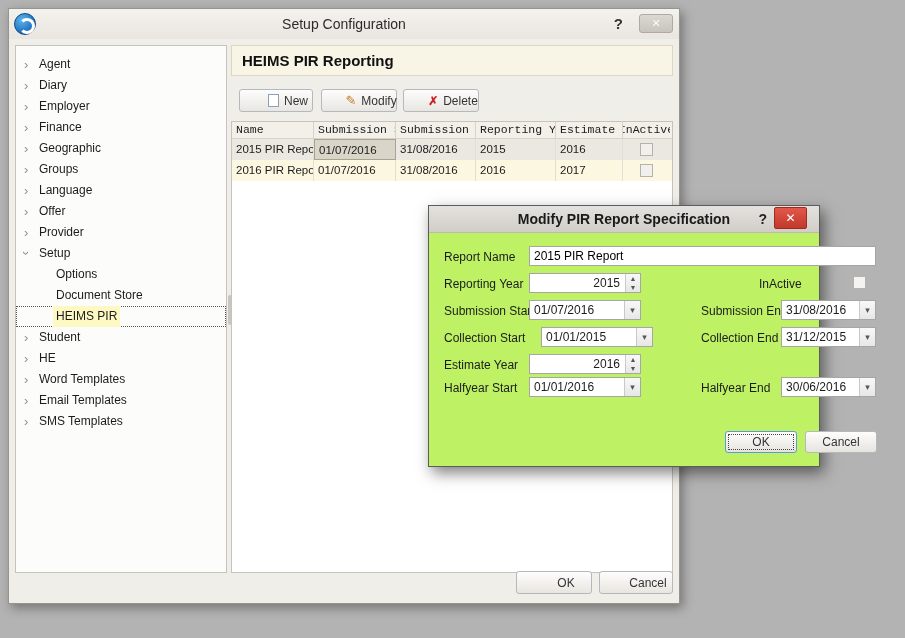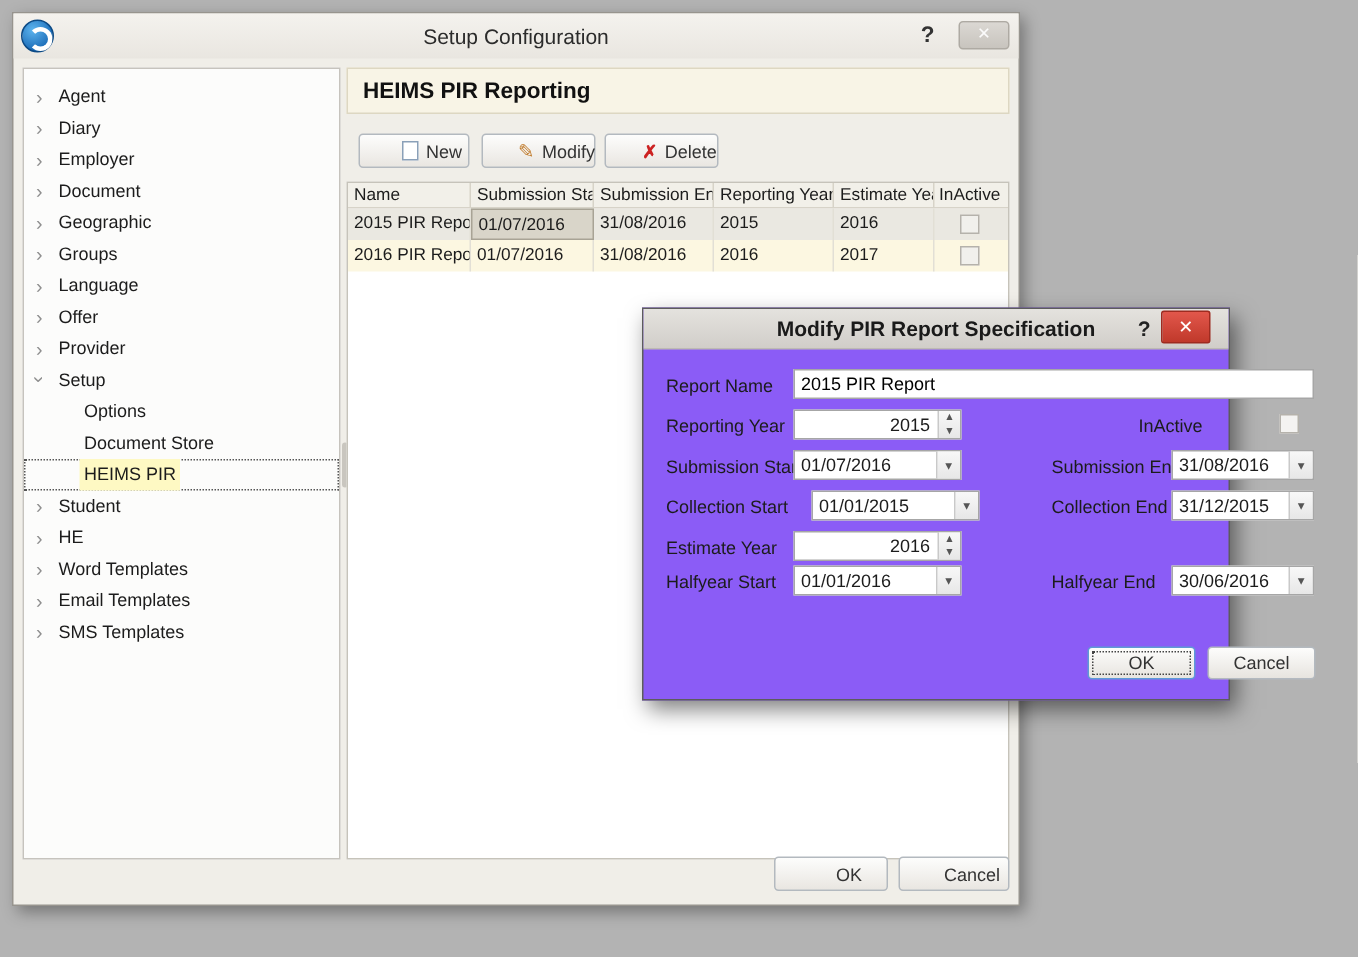--- a/index.html
+++ b/index.html
@@ -54,35 +54,35 @@
   .btn-delete { left:394px; top:80px; width:76px; }
   .icon-page { width:11px; height:13px; background:#fff; border:1px solid #8aa0b8; }
   .icon-pencil { color:#c07a2a; font-size:13px; line-height:13px; }
   .icon-delx { color:#cc2222; font-weight:bold; font-size:12px; line-height:12px; }
   
   .grid { position:absolute; left:222px; top:112px; width:442px; height:452px;
     background:#fff; border:1px solid #c6c3ba; }
   .thead { display:flex; height:17px; background:#f2f0e9; border-bottom:1px solid #d7d3c8;
     font-size:11.5px; }
   .th { border-right:1px solid #d7d3c8; padding-left:4px; line-height:16px;
-    white-space:nowrap; overflow:hidden; }
+    white-space:nowrap; overflow:hidden;font-family:Liberation Mono, monospace; }
   .tr { display:flex; height:21px; font-size:11.5px; line-height:20px; }
   .tr.row-a { background:#eae8e1; }
   .tr.row-b { background:#fcf7e1; }
   .td { padding-left:4px; border-right:1px solid #e2dfd5; white-space:nowrap; overflow:hidden; }
   .td.cell-focus { background:#d9d5c9; border:1px solid #a8a395; }
   .c0 { width:82px; } .c1 { width:82px; } .c2 { width:80px; }
   .c3 { width:80px; } .c4 { width:67px; } .c5 { width:47px; border-right:none;
     display:flex; align-items:center; justify-content:center; padding-left:0; }
   .chk { width:13px; height:13px; background:#f1f0ec; border:1px solid #b5b2ab; }
   .btn-main-ok { left:507px; top:562px; width:76px; }
   .btn-main-cancel { left:590px; top:562px; width:74px; }
   
   .dialog { position:absolute; left:428px; top:205px; width:392px; height:262px;
-    background:#8b5cf6; border:1px solid #5c5c5c;
+    background:#bef264; border:1px solid #5c5c5c;
     box-shadow:4px 6px 14px rgba(0,0,0,.5); }
   .dlg-titlebar { position:absolute; left:0; top:0; right:0; height:27px;
     background:linear-gradient(#e4e2de,#d1cec9); border-bottom:1px solid #bdbab4; }
   .dlg-title { position:absolute; left:0; right:0; line-height:26px; text-align:center;
     font-size:14px; font-weight:bold; color:#1a1a1a; }
   .dlg-help { position:absolute; right:52px; top:0; line-height:26px; font-weight:bold;
     font-size:14px; color:#222; }
   .dlg-close { position:absolute; right:12px; top:1px; width:33px; height:22px;
     background:linear-gradient(#e2574b,#c0392b); border:1px solid #9e2b20; border-radius:2px;
     color:#fff; text-align:center; line-height:20px; font-size:12px; }
@@ -124,21 +124,21 @@
     <div class="tree-item lvl0">
         <span class="arrow">›</span>
         <span class="lbl">Diary</span>
       </div>
     <div class="tree-item lvl0">
         <span class="arrow">›</span>
         <span class="lbl">Employer</span>
       </div>
     <div class="tree-item lvl0">
         <span class="arrow">›</span>
-        <span class="lbl">Document</span>
+        <span class="lbl">Finance</span>
       </div>
     <div class="tree-item lvl0">
         <span class="arrow">›</span>
         <span class="lbl">Geographic</span>
       </div>
     <div class="tree-item lvl0">
         <span class="arrow">›</span>
         <span class="lbl">Groups</span>
       </div>
     <div class="tree-item lvl0">

